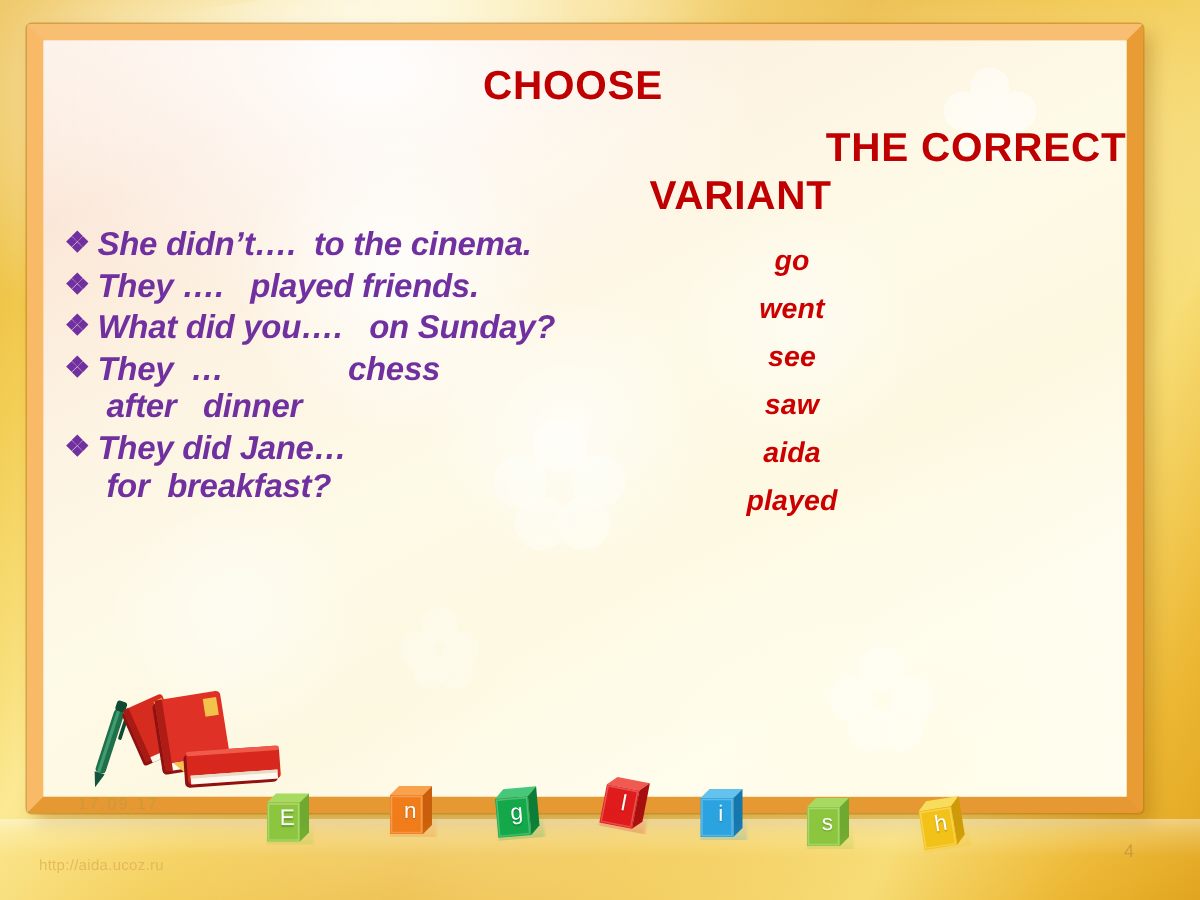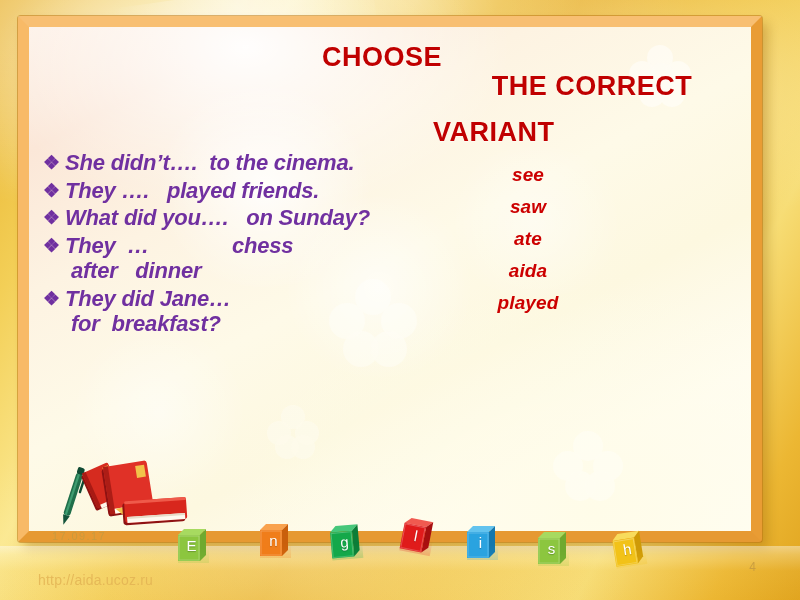--- a/index.html
+++ b/index.html
@@ -138,28 +138,29 @@
     letter-spacing: 0.5px;
     line-height: 1.06;
     text-shadow: 0 1px 0 rgba(255,255,255,0.5);
   }
   .title-line.l1 {
     font-size: 27px;
     margin-left: -16px;
   }
   .title-line.l2 {
     font-size: 27px;
-    text-align: center;
+    text-align: right;
     margin-left: 404px;
+    margin-top: 12px;
   }
   .title-line.l3 {
     font-size: 27px;
     text-align: left;
     margin-left: 404px;
-    margin-top: 18px;
+    margin-top: 4px;
   }
 
   
   #sentences {
     position: absolute;
     left: 14px;
     top: 123px;
     width: 372px;
   }
   .sentence {
@@ -267,23 +268,23 @@
     position: absolute;
     left: 52px;
     top: 530px;
     font-size: 11px;
     color: #c89a3d;
     letter-spacing: 1.4px;
     opacity: 0.92;
   }
   #source-url {
     position: absolute;
-    left: 38px;
+    left: 26px;
     top: 572px;
-    font-size: 14px;
+    font-size: 10px;
     color: #e2b253;
     letter-spacing: 0.2px;
     opacity: 0.8;
   }
   #page-number {
     position: absolute;
     right: 44px;
     top: 560px;
     font-size: 12px;
     color: #c79b40;
@@ -363,23 +364,24 @@
  after   dinner</div>
         </div>
         <div class="sentence">
           <div class="bullet">❖</div>
           <div class="sentence-text">They did Jane…
  for  breakfast?</div>
         </div>
       </div>
 
       <div id="wordbank">
+        <div class="word">go</div>
+        <div class="word">went</div>
         <div class="word">see</div>
         <div class="word">saw</div>
-        <div class="word">ate</div>
         <div class="word">aida</div>
         <div class="word">played</div>
       </div>
 
       <div id="books">
         <svg viewBox="0 0 140 72" width="140" height="72">
 
           <g transform="rotate(18 22 40)">
             <rect x="16" y="16" width="7" height="44" rx="2.5" fill="#1f6f4a"></rect>
             <rect x="17.6" y="16" width="2.2" height="44" fill="#3e9c70"></rect>

